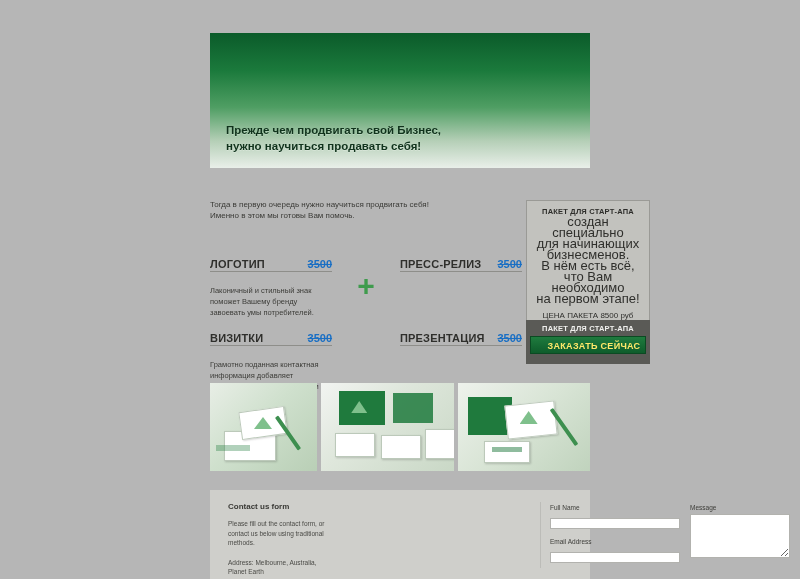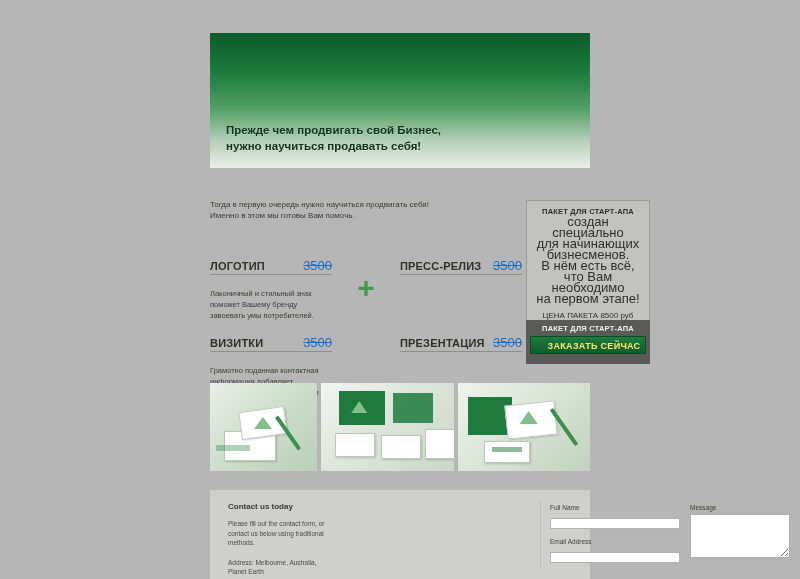--- a/index.html
+++ b/index.html
@@ -62,21 +62,21 @@
   .card {
     width: 136px;
     padding-top: 4px;
   }
   .card .title-row {
     display: flex; align-items: baseline; justify-content: space-between;
     border-bottom: 1px solid #8e8e8a;
     padding-bottom: 1px;
   }
   .card .title { font-size: 11px; font-weight: bold; color: #2f2f2c; letter-spacing: .2px; }
-  .card .price { font-size: 13px; font-weight: normal; color: #1a6fc4; text-decoration: line-through; }
+  .card .price { font-size: 11px; font-weight: bold; color: #1a6fc4; text-decoration: line-through; }
   .card .desc { font-size: 7.5px; line-height: 11px; color: #3c3c38; margin-top: 13px; }
 
   .plus {
     width: 40px; display: flex; align-items: center; justify-content: center;
     color: #3f9b4d; font-size: 30px; font-weight: bold; line-height: 1;
   }
   .cards-gap { height: 10px; }
 
   
   .offer {
@@ -250,21 +250,21 @@
       <div class="card-shape" style="left:48px;top:20px;width:50px;height:34px;transform:rotate(-6deg);"></div>
       <div class="green-l" style="left:62px;top:28px;width:18px;height:13px;clip-path:polygon(0 100%,50% 0,100% 100%);"></div>
       <div class="pen" style="left:104px;top:22px;width:4px;height:44px;"></div>
       <div class="card-shape" style="left:26px;top:58px;width:46px;height:22px;"></div>
       <div class="green-shape" style="left:34px;top:64px;width:30px;height:5px;opacity:.5;"></div>
     </div>
   </div>
 
   <div class="contact">
     <div class="col-left">
-      <div class="lt">Contact us today</div>
+      <div class="lt">Contact us form</div>
       <div class="lp">
         <span>Please fill out the contact form, or</span><br>
         <span>contact us below using traditional</span><br>
         <span>methods.</span>
       </div>
       <div class="addr">
         <span>Address:   Melbourne, Australia,</span><br>
         <span>Planet Earth</span>
       </div>
     </div>

